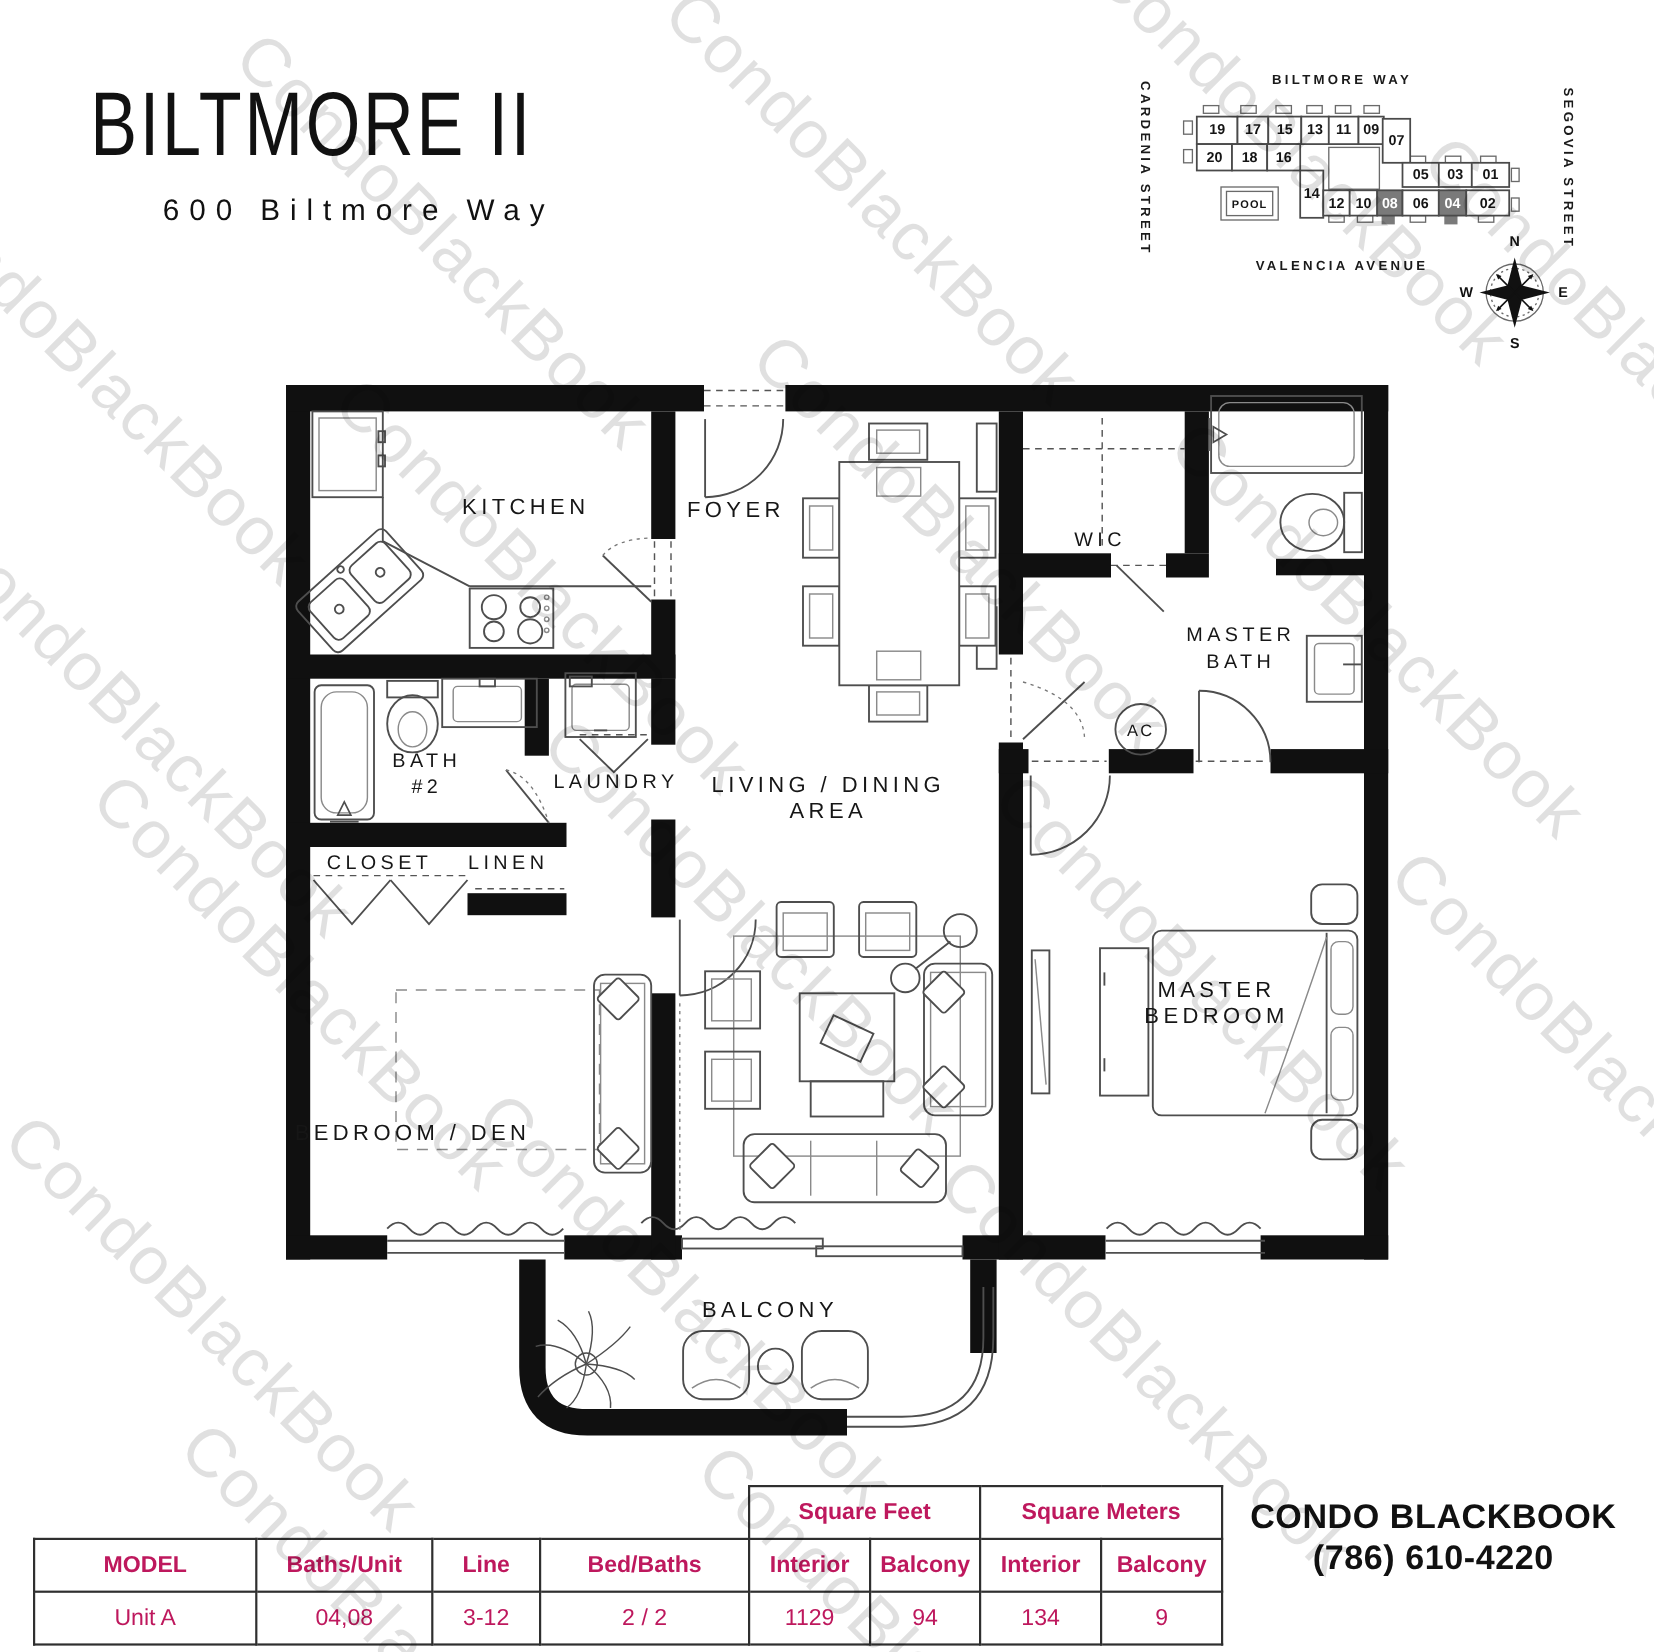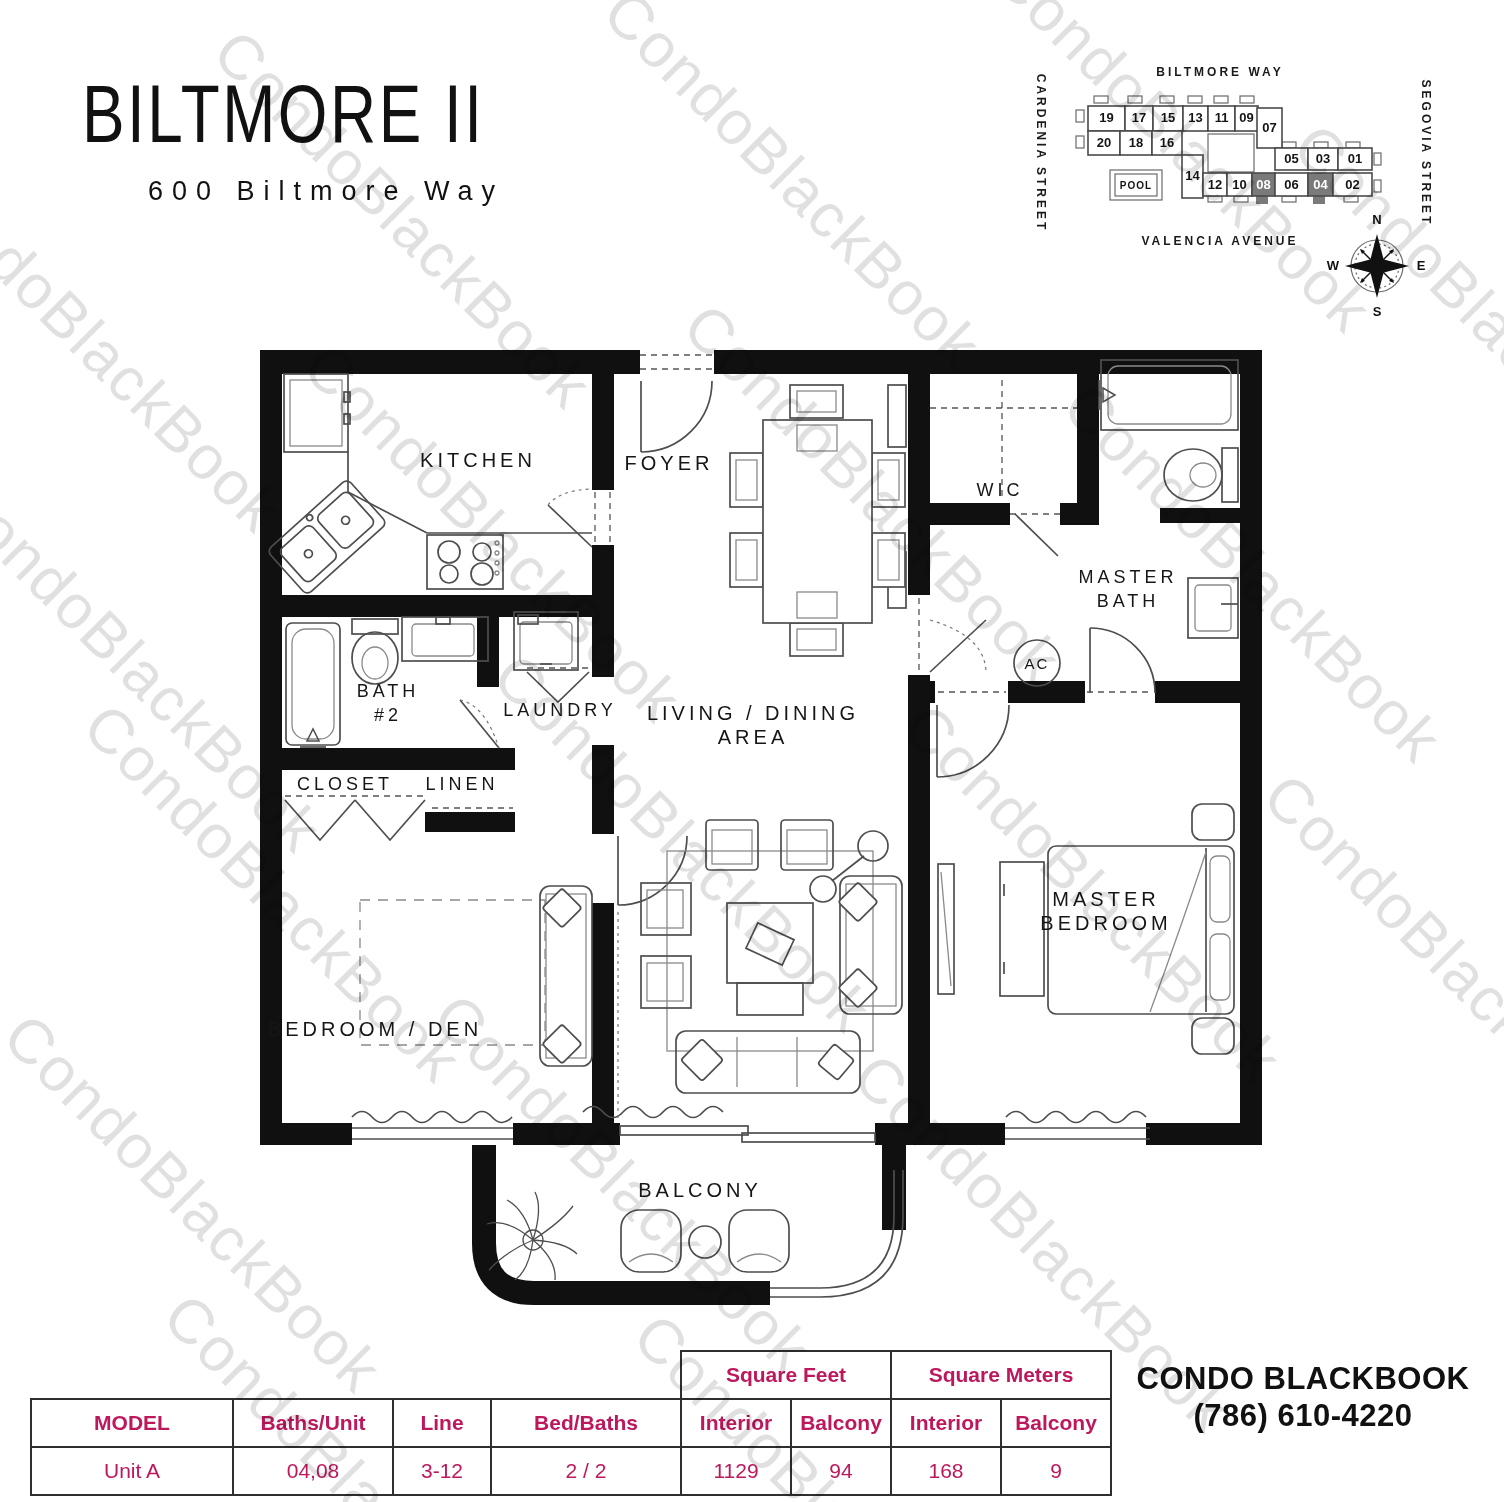--- a/index.html
+++ b/index.html
@@ -537,21 +537,21 @@
       <td class="hdr">Interior</td>
       <td class="hdr">Balcony</td>
     </tr>
     <tr>
       <td>Unit A</td>
       <td>04,08</td>
       <td>3-12</td>
       <td>2 / 2</td>
       <td>1129</td>
       <td>94</td>
-      <td>168</td>
+      <td>134</td>
       <td>9</td>
     </tr>
   </tbody>
     </table>
 
   <div class="brand">
     <div>CONDO BLACKBOOK</div>
     <div>(786) 610-4220</div>
   </div>
 

